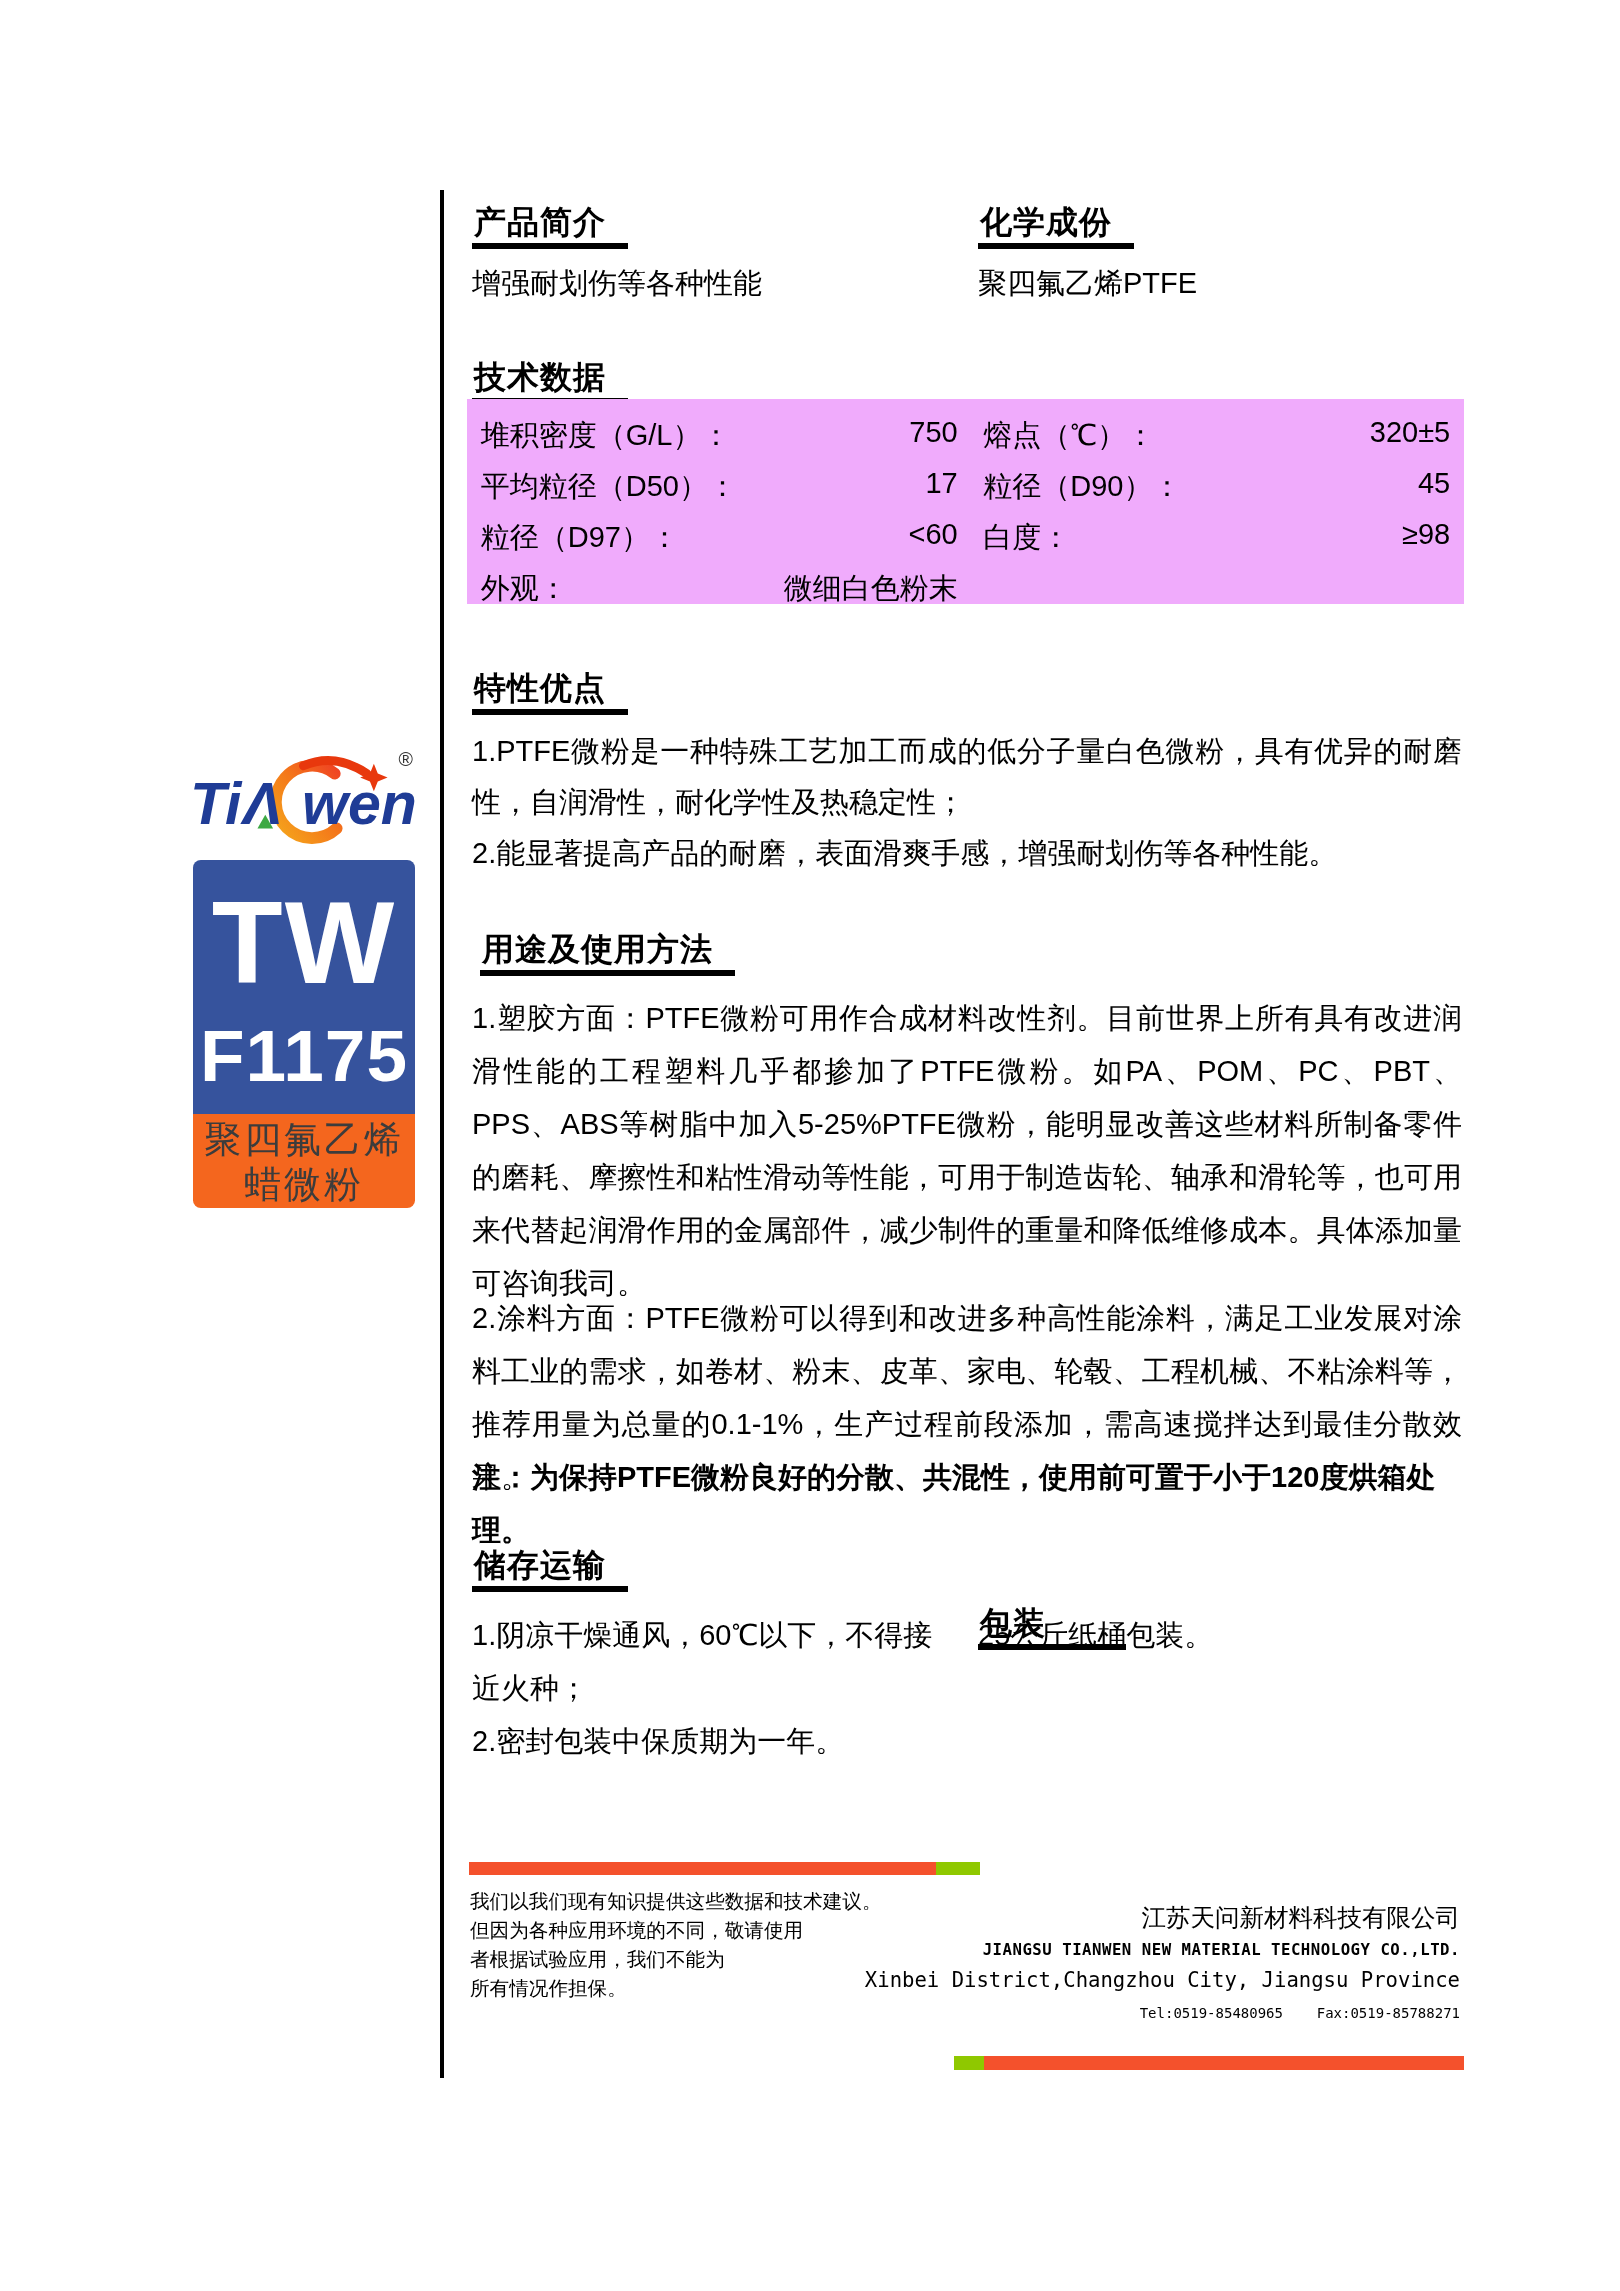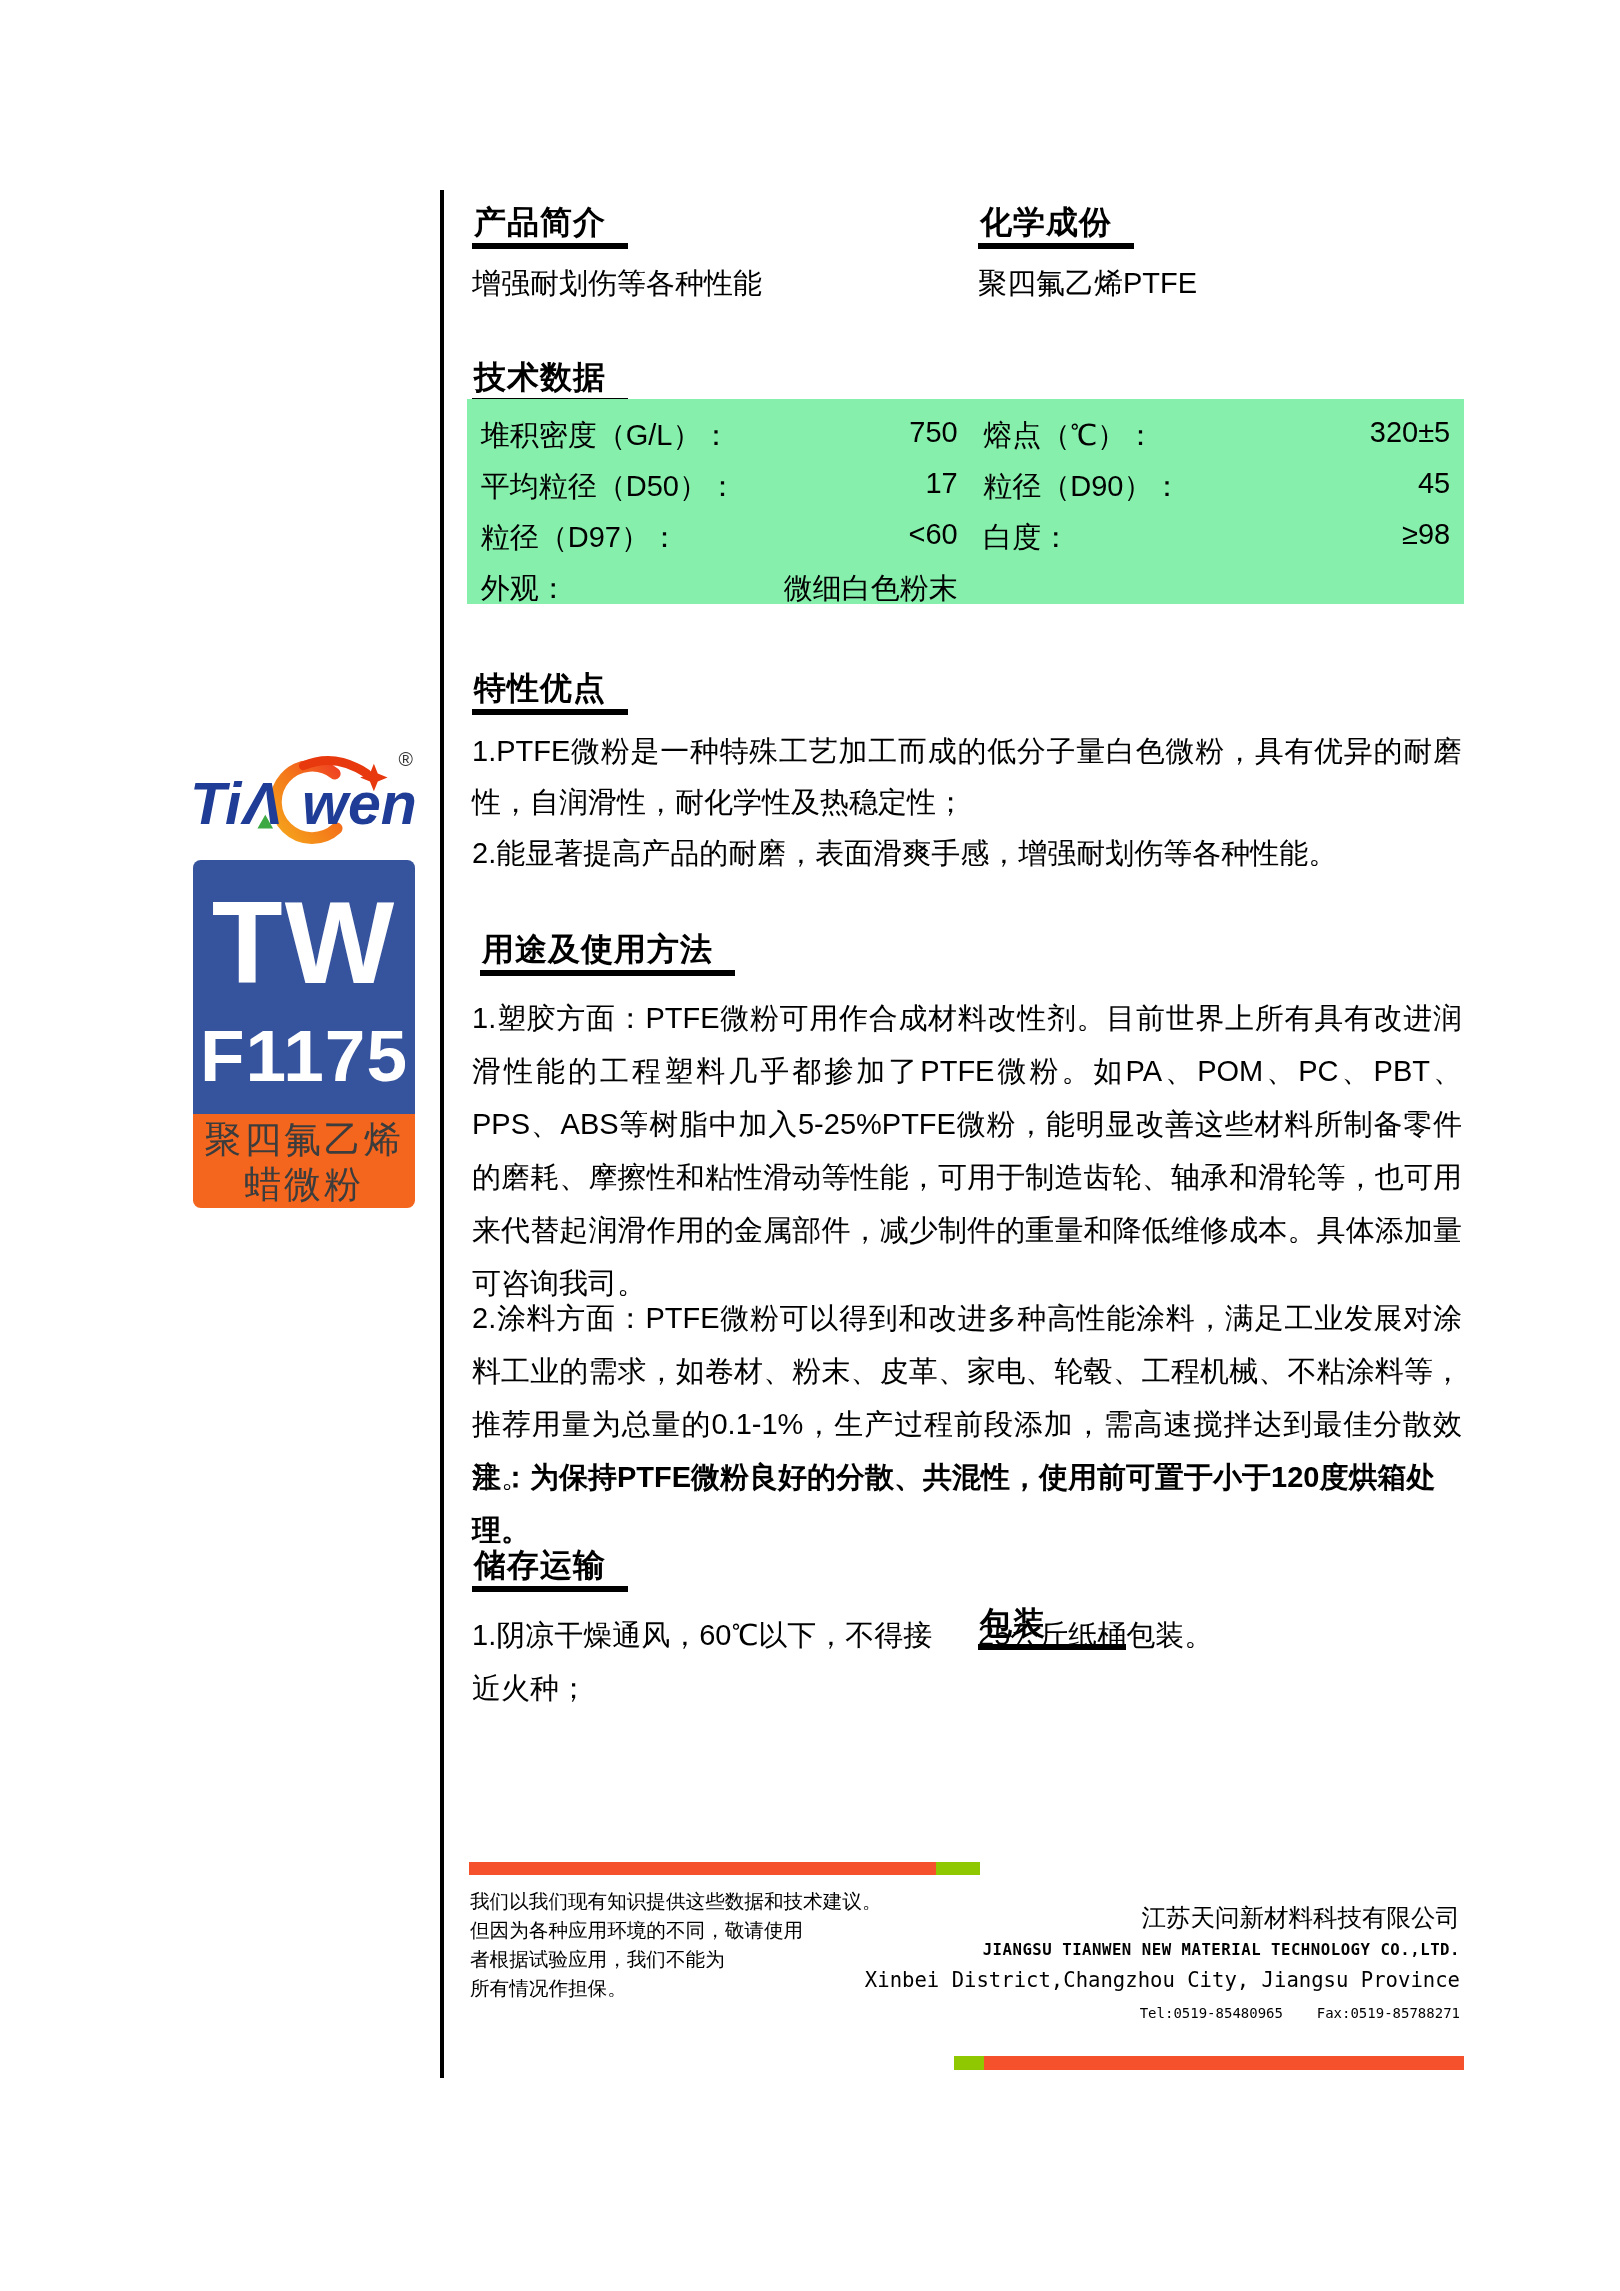--- a/index.html
+++ b/index.html
@@ -8,21 +8,21 @@
   .mono{font-family:"DejaVu Sans Mono",monospace;}
   .vline{position:absolute;left:440px;top:190px;width:3.9px;height:1888px;background:#000;}
 
   
   .h{position:absolute;font-size:32px;font-weight:bold;line-height:32px;
      border-bottom:6.9px solid #000;padding:0 21.6px 4.9px 2px;letter-spacing:1px;}
 
   .body-text{position:absolute;font-size:29px;line-height:53px;}
 
   
-  .ttable{position:absolute;left:467px;top:399px;width:997px;height:205px;background:#86efac;
+  .ttable{position:absolute;left:467px;top:399px;width:997px;height:205px;background:#f0abfc;
           padding:11.8px 13.7px 0 13.7px;box-sizing:border-box;}
   .trow{display:flex;height:51px;align-items:center;font-size:29px;}
   .thalf{width:477px;display:flex;justify-content:space-between;}
   .thalf.rgt{margin-left:25.5px;width:467px;}
 
   
   .logo{position:absolute;left:188px;top:748px;width:225px;height:106px;}
   .logo .lt{position:absolute;font-style:italic;font-weight:bold;font-size:59px;color:#1F3C96;z-index:2;}
   .logo .reg{position:absolute;right:0;top:0;font-size:19.6px;color:#333;font-style:normal;z-index:2;}
   .bluebox{position:absolute;left:193px;top:860px;width:222px;height:255px;background:#36539D;
@@ -143,20 +143,21 @@
   </div>
 
   <div class="h" style="left:480px;top:933px;">用途及使用方法</div>
   <div class="body-text" style="left:472px;top:992px;width:990px;text-align:justify;">1.塑胶方面：PTFE微粉可用作合成材料改性剂。目前世界上所有具有改进润滑性能的工程塑料几乎都掺加了PTFE微粉。如PA、POM、PC、PBT、PPS、ABS等树脂中加入5-25%PTFE微粉，能明显改善这些材料所制备零件的磨耗、摩擦性和粘性滑动等性能，可用于制造齿轮、轴承和滑轮等，也可用来代替起润滑作用的金属部件，减少制件的重量和降低维修成本。具体添加量可咨询我司。</div>
   <div class="body-text" style="left:472px;top:1292px;width:990px;text-align:justify;">2.涂料方面：PTFE微粉可以得到和改进多种高性能涂料，满足工业发展对涂料工业的需求，如卷材、粉末、皮革、家电、轮毂、工程机械、不粘涂料等，推荐用量为总量的0.1-1%，生产过程前段添加，需高速搅拌达到最佳分散效果。</div>
   <div class="body-text note-bold" style="left:472px;top:1451px;width:990px;">注：为保持PTFE微粉良好的分散、共混性，使用前可置于小于120度烘箱处理。</div>
 
   <div class="h" style="left:472px;top:1549px;">储存运输</div>
   <div class="body-text" style="left:472px;top:1609px;width:463px;">
     <div>1.阴凉干燥通风，60℃以下，不得接近火种；</div>
+    <div>2.密封包装中保质期为一年。</div>
   </div>
 
   <div class="h" style="left:978px;top:1607px;padding-right:80px;">包装</div>
   <div class="body-text" style="left:978px;top:1609px;width:470px;">25公斤纸桶包装。</div>
 
   <div class="bar" style="left:469px;top:1862px;">
     <div class="seg-red" style="width:467px;"></div>
     <div class="seg-green" style="width:44px;"></div>
   </div>
 

